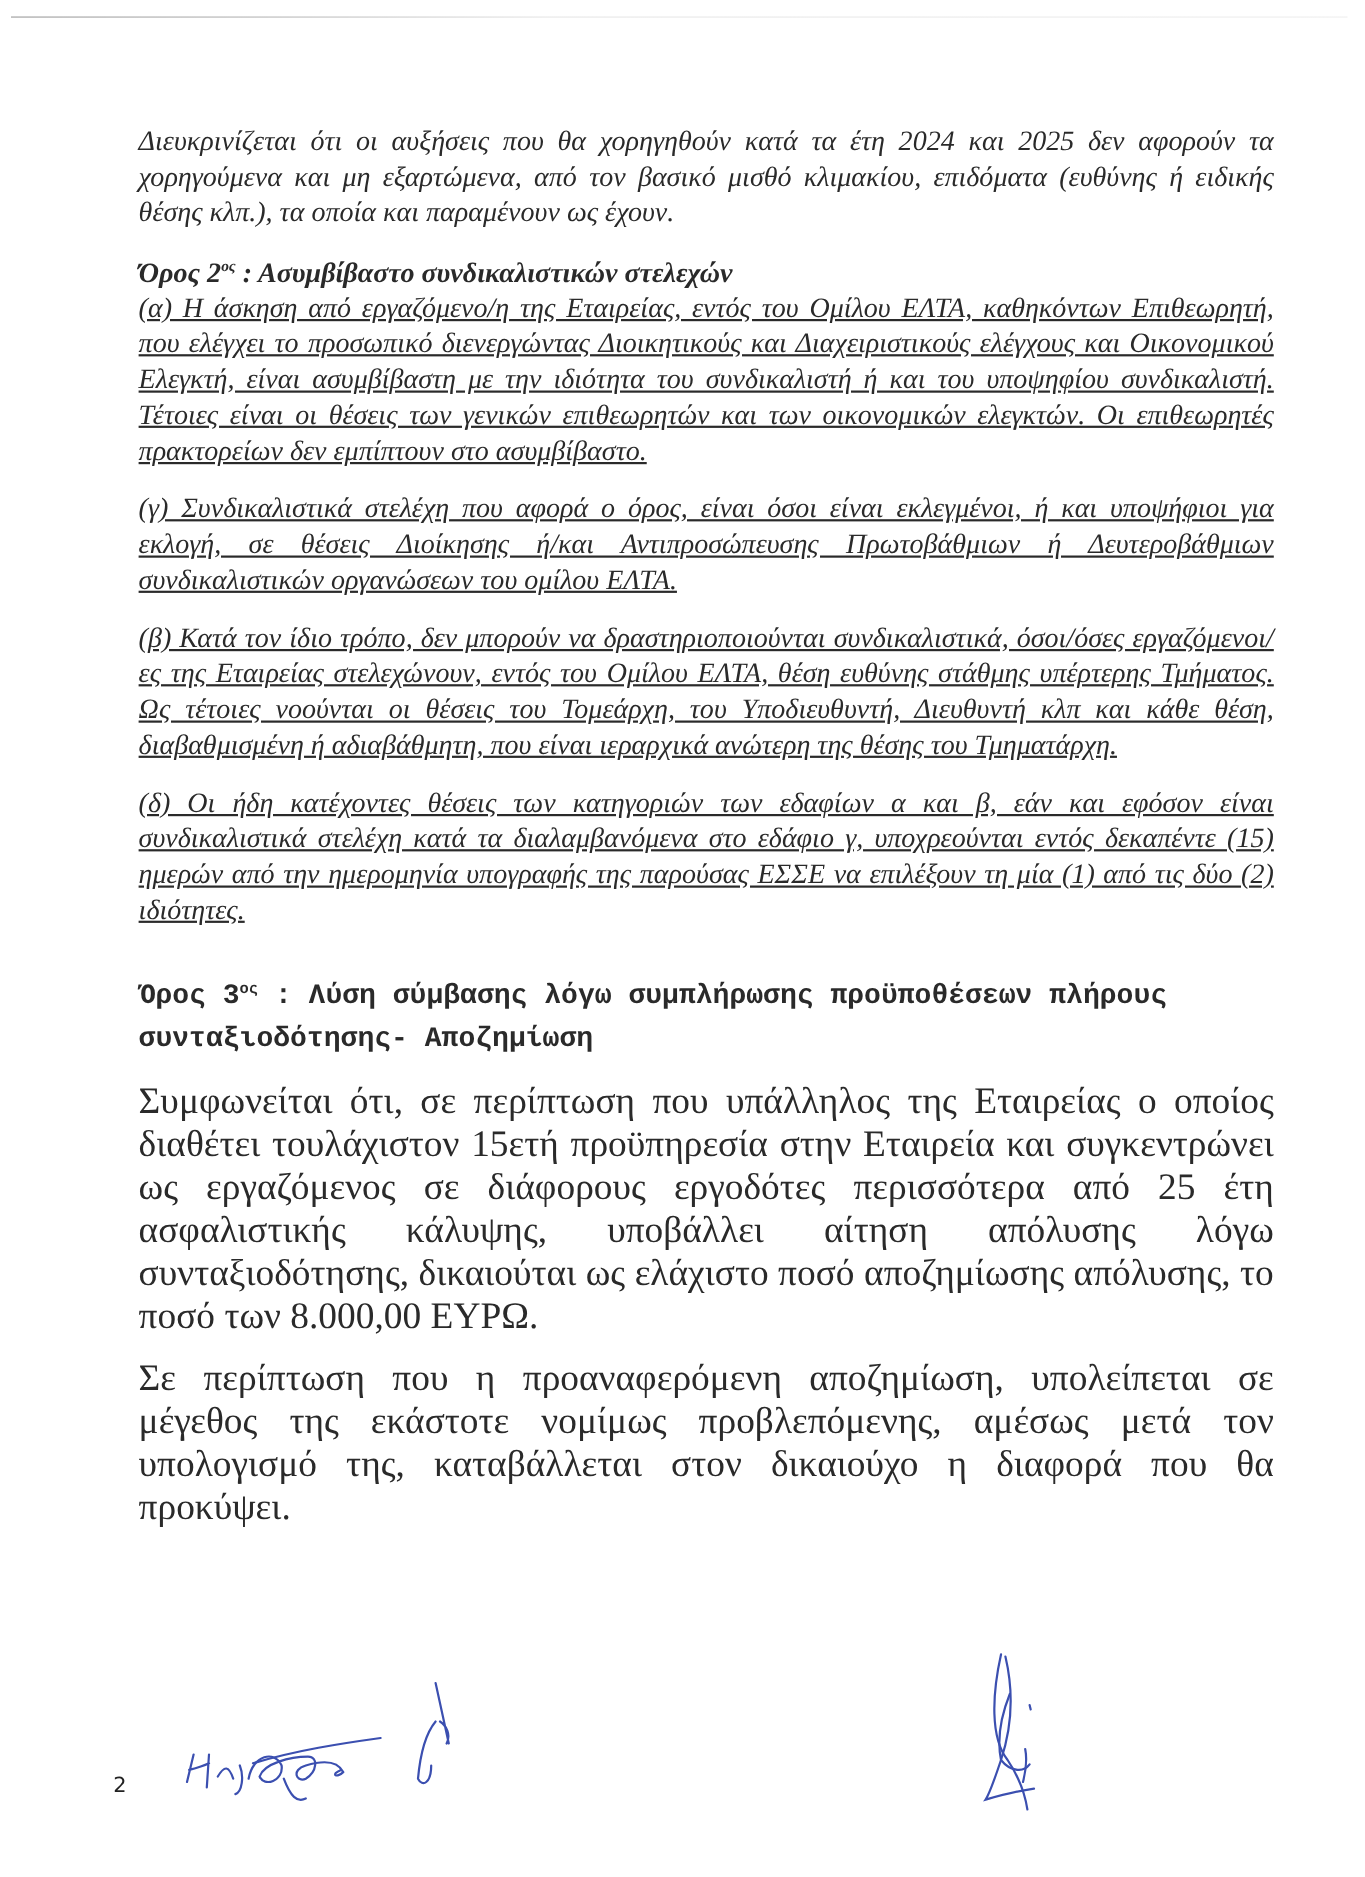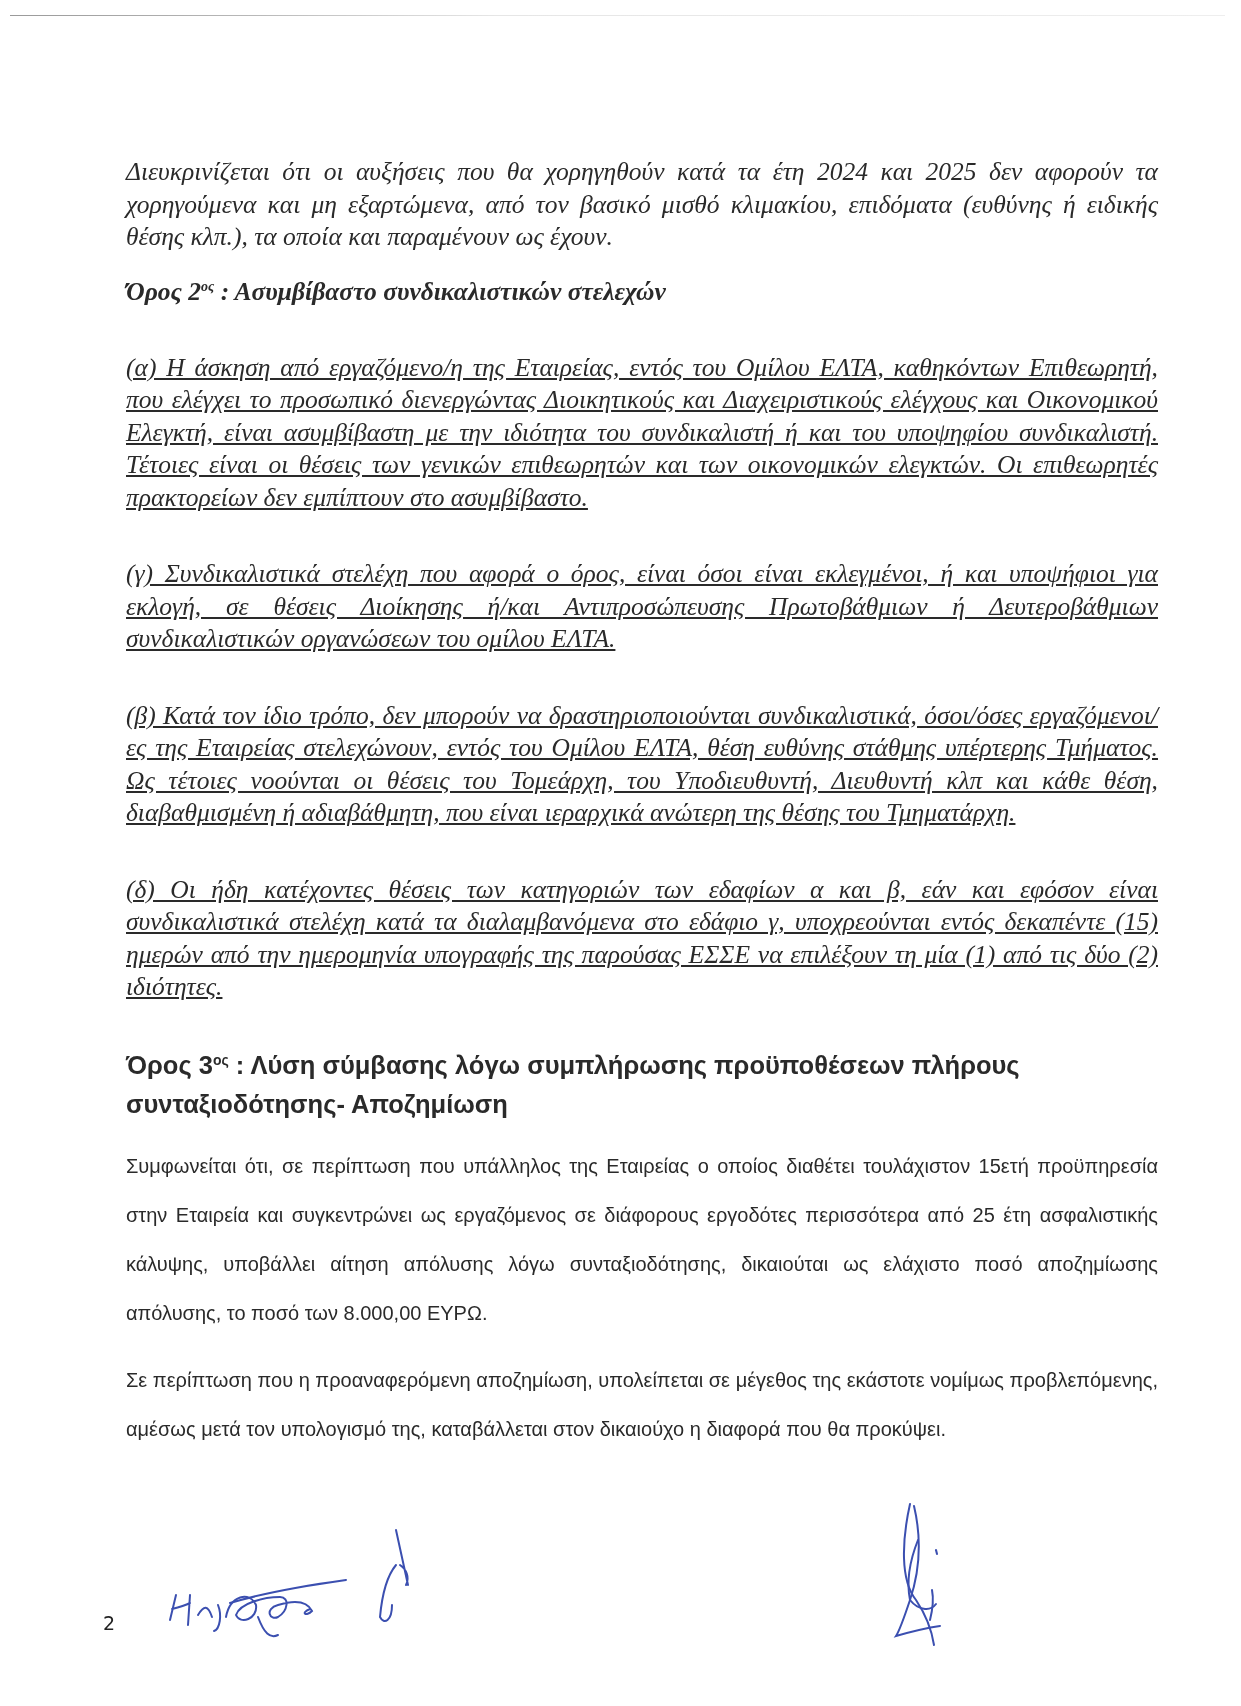--- a/index.html
+++ b/index.html
@@ -1,26 +1,26 @@
 <!DOCTYPE html>
 <html><head>
 <meta charset="utf-8">
 <style>
   html, body { margin: 0; padding: 0; background: #ffffff; }
   body { width: 1241px; height: 1706px; position: relative; overflow: hidden; color: #2a2a2a; }
   .top-rule { position: absolute; left: 10px; top: 15px; width: 1215px; height: 1px;
     background: linear-gradient(to right, #9a9a9a 0%, #b8b8b8 20%, #e6e6e6 40%, #eeeeee 100%); }
   .page { position: absolute; left: 126px; top: 112px; width: 1032px; }
-  .it { font-family: "Liberation Serif", serif; font-style: italic; font-size: 25.5px; line-height: 32.5px; text-align: justify; margin-top: 44px; }
-  .rm { font-family: Liberation Sans, sans-serif; font-size: 20px; line-height: 49px; text-align: justify; }
+  .it { font-family: "Liberation Serif", serif; font-style: italic; font-size: 25.5px; line-height: 32.5px; text-align: justify; }
+  .rm { font-family: Liberation Serif, serif; font-size: 34px; line-height: 39px; text-align: justify; }
   p { margin: 0; }
   .p-intro { margin-bottom: 22px; }
   .h2 { font-family: "Liberation Serif", serif; font-style: italic; font-weight: bold; font-size: 25.5px; line-height: 32px; }
   .sec2 p.it { margin-bottom: 20px; text-decoration: underline; }
-  .h3 { font-family: Liberation Sans, sans-serif; font-weight: bold; font-size: 25.5px; line-height: 39px; margin-top: 42px; margin-bottom: 18px; }
+  .h3 { font-family: Liberation Mono, monospace; font-weight: bold; font-size: 25.5px; line-height: 39px; margin-top: 42px; margin-bottom: 18px; }
   .sec3 p.rm { margin-bottom: 18px; }
   sup { font-size: 14px; line-height: 0; }
   .page-num { position: absolute; left: 103px; top: 1612px; font-family: "DejaVu Sans", sans-serif; font-size: 19px; color: #222; }
   .sig { position: absolute; }
   .sig svg { overflow: visible; }
 </style>
 </head>
 <body>
 
 <div class="top-rule"></div>

